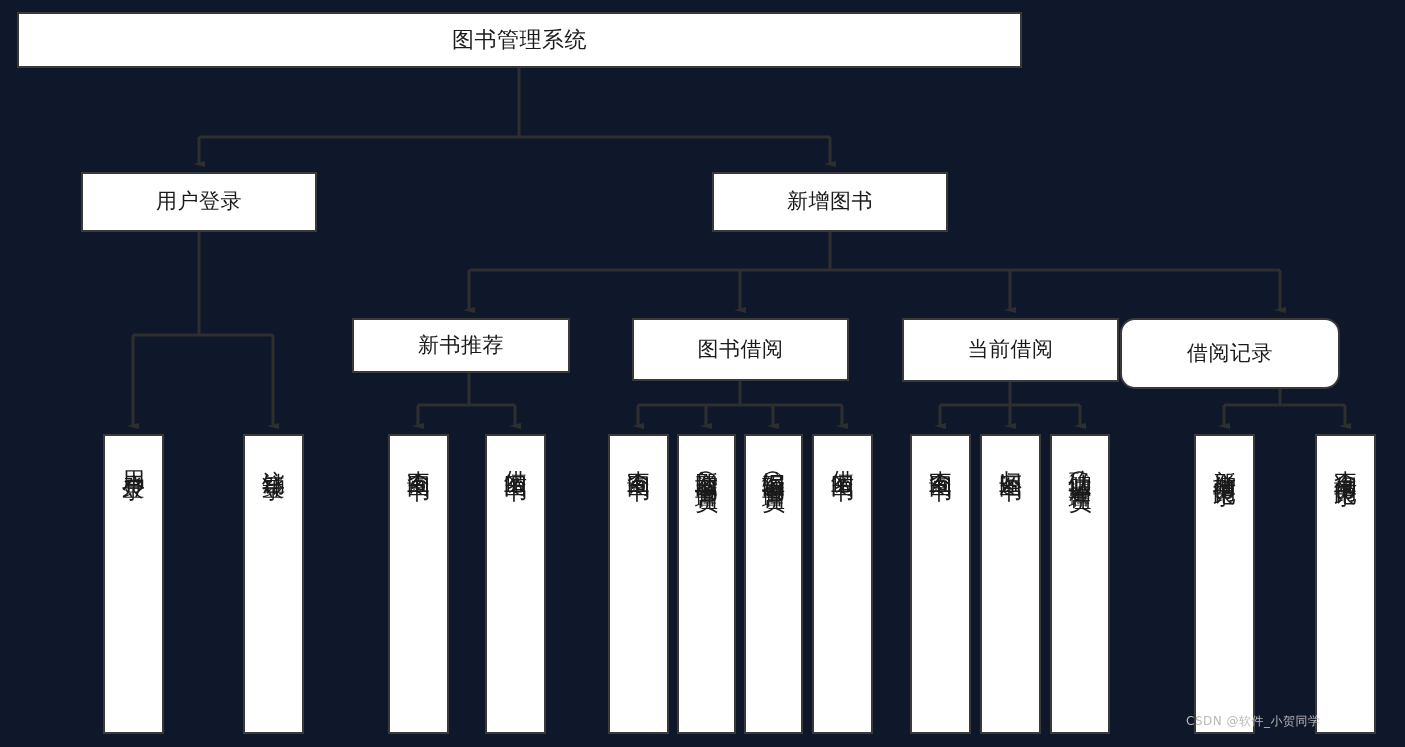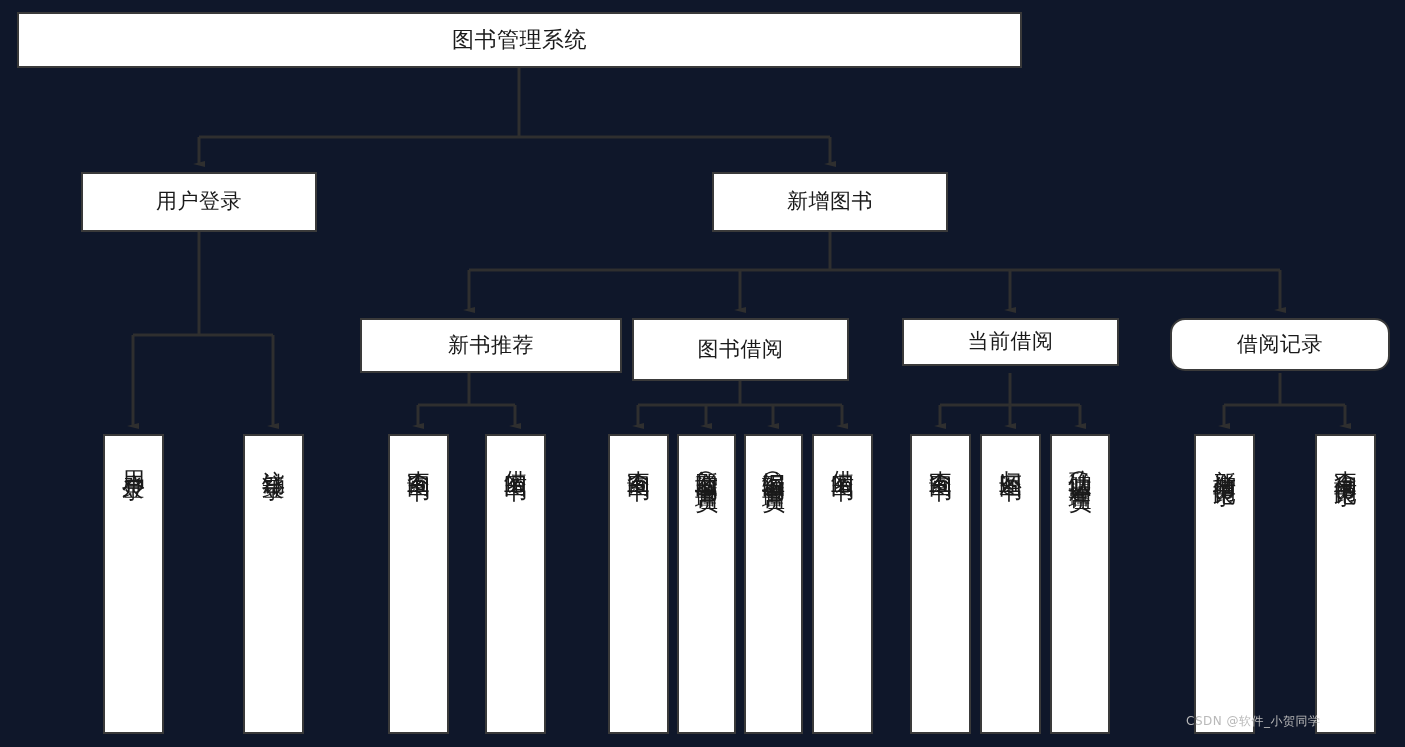--- a/index.html
+++ b/index.html
@@ -143,30 +143,30 @@
     <span class="label">图书管理系统</span>
   </div>
 
   <div class="node horizontal" style="left:81px; top:172px; width:236px; height:60px;">
     <span class="label">用户登录</span>
   </div>
   <div class="node horizontal" style="left:712px; top:172px; width:236px; height:60px;">
     <span class="label">新增图书</span>
   </div>
 
-  <div class="node horizontal" style="left:360px; top:318px; width:262px; height:55px;">
+  <div class="node horizontal" style="left:352px; top:318px; width:218px; height:55px;">
     <span class="label">新书推荐</span>
   </div>
   <div class="node horizontal" style="left:632px; top:318px; width:217px; height:63px;">
     <span class="label">图书借阅</span>
   </div>
-  <div class="node horizontal" style="left:902px; top:318px; width:217px; height:48px;">
+  <div class="node horizontal" style="left:902px; top:318px; width:217px; height:64px;">
     <span class="label">当前借阅</span>
   </div>
-  <div class="node horizontal" style="left:1170px; top:318px; width:220px; height:53px;border-radius:15px;">
+  <div class="node horizontal" style="left:1120px; top:318px; width:220px; height:71px;border-radius:15px;">
     <span class="label">借阅记录</span>
   </div>
 
   <div class="node vertical" style="left:103px; top:434px; width:61px; height:300px;">
     <span class="label">用户登录</span>
   </div>
   <div class="node vertical" style="left:243px; top:434px; width:61px; height:300px;">
     <span class="label">注销登录</span>
   </div>
   <div class="node vertical" style="left:388px; top:434px; width:61px; height:300px;">

